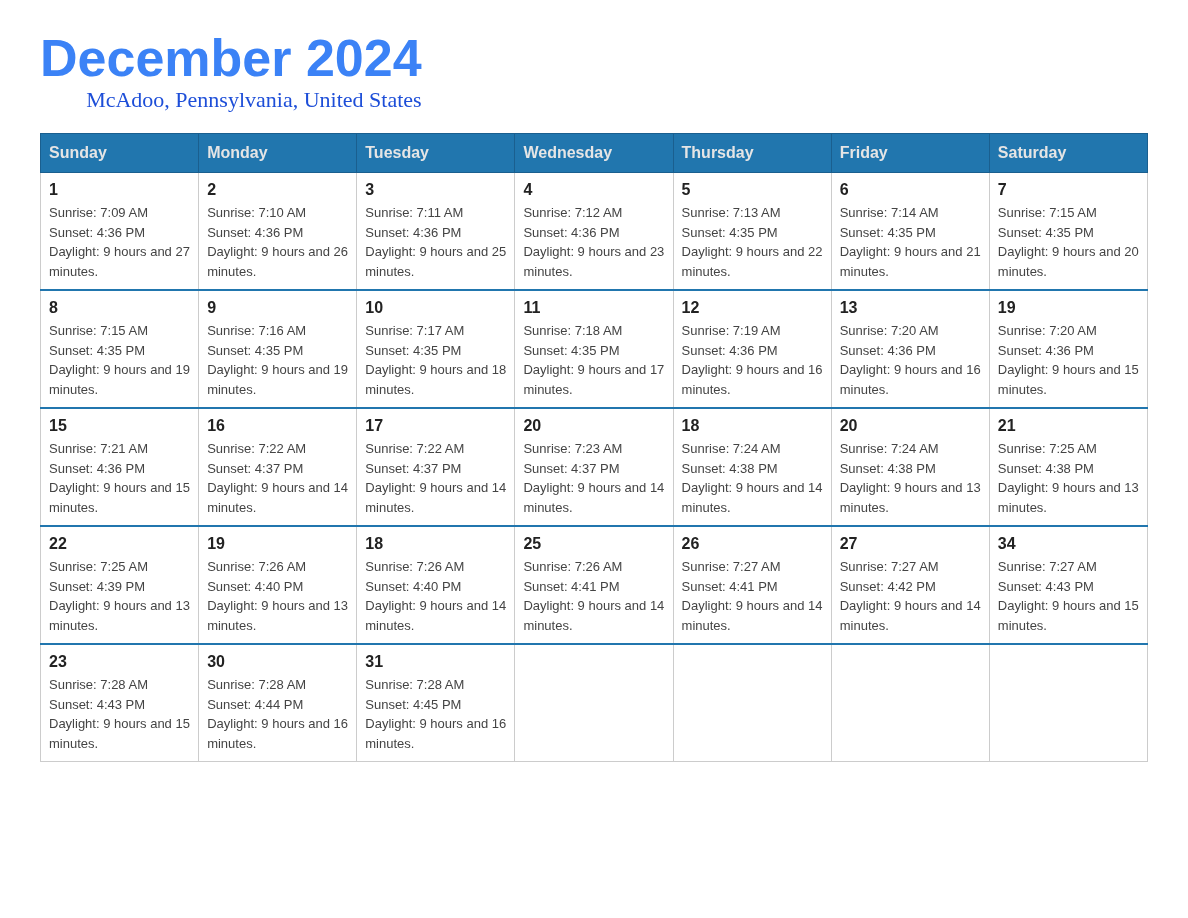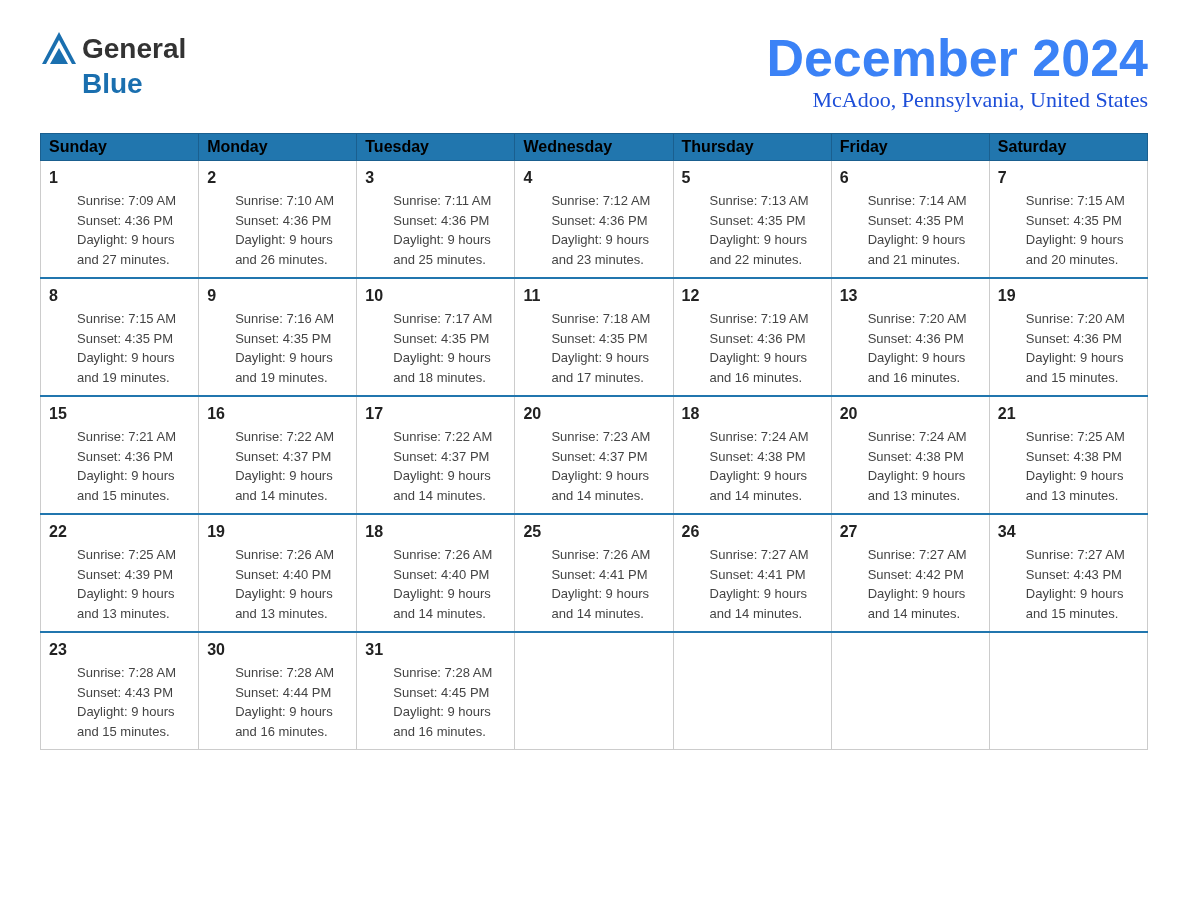--- a/index.html
+++ b/index.html
@@ -36,22 +36,22 @@
       color: #1d4ed8;
       font-family: Liberation Serif, serif;
     }
     .calendar {
       width: 100%;
       border-collapse: collapse;
       border: 1px solid #aaa;
     }
     .calendar thead tr th {
       background-color: #2176ae;
-      color: #000000;
-      padding: 4px 8px;
+      color: #e5e5e5;
+      padding: 10px 8px;
       font-size: 16px;
       font-weight: bold;
       text-align: left;
       border: 1px solid #1a5f8f;
     }
     .calendar tbody tr td {
       vertical-align: top;
       padding: 8px 8px;
       border: 1px solid #ccc;
       font-size: 13px;
@@ -64,48 +64,36 @@
       font-size: 16px;
       font-weight: bold;
       color: #222;
       display: block;
       margin-bottom: 4px;
     }
     .calendar tbody tr td .day-info {
       color: #444;
       font-size: 13px;
       line-height: 1.5;
-      margin-left: 28px;
     }
     .calendar tbody tr:not(:last-child) td {
       border-bottom: 2px solid #2176ae;
     }
     .logo-wrapper {
       display: flex;
       align-items: center;
     }
     .logo-svg {
       margin-right: 4px;
     }
   </style>
 </head>
 <body>
 
 <div class="header-row">
-  <div class="logo">
-    <div class="logo-wrapper">
-      <svg class="logo-svg" width="38" height="38" viewBox="0 0 38 38">
-        <polygon points="19,2 36,34 2,34" fill="#1a6faf"></polygon>
-        <polygon points="19,10 32,34 6,34" fill="#fff"></polygon>
-        <polygon points="19,18 28,34 10,34" fill="#1a6faf"></polygon>
-      </svg>
-      <span style="font-size:28px;font-weight:bold;color:#333;">General</span>
-    </div>
-    <span style="font-size:28px;font-weight:bold;color:#1a6faf;margin-left:42px;">Blue</span>
-  </div>
   <div class="title-block">
     <h1>December 2024</h1>
     <h2>McAdoo, Pennsylvania, United States</h2>
   </div>
 </div>
 
 <table class="calendar">
   <thead>
     <tr>
       <th>Sunday</th>

